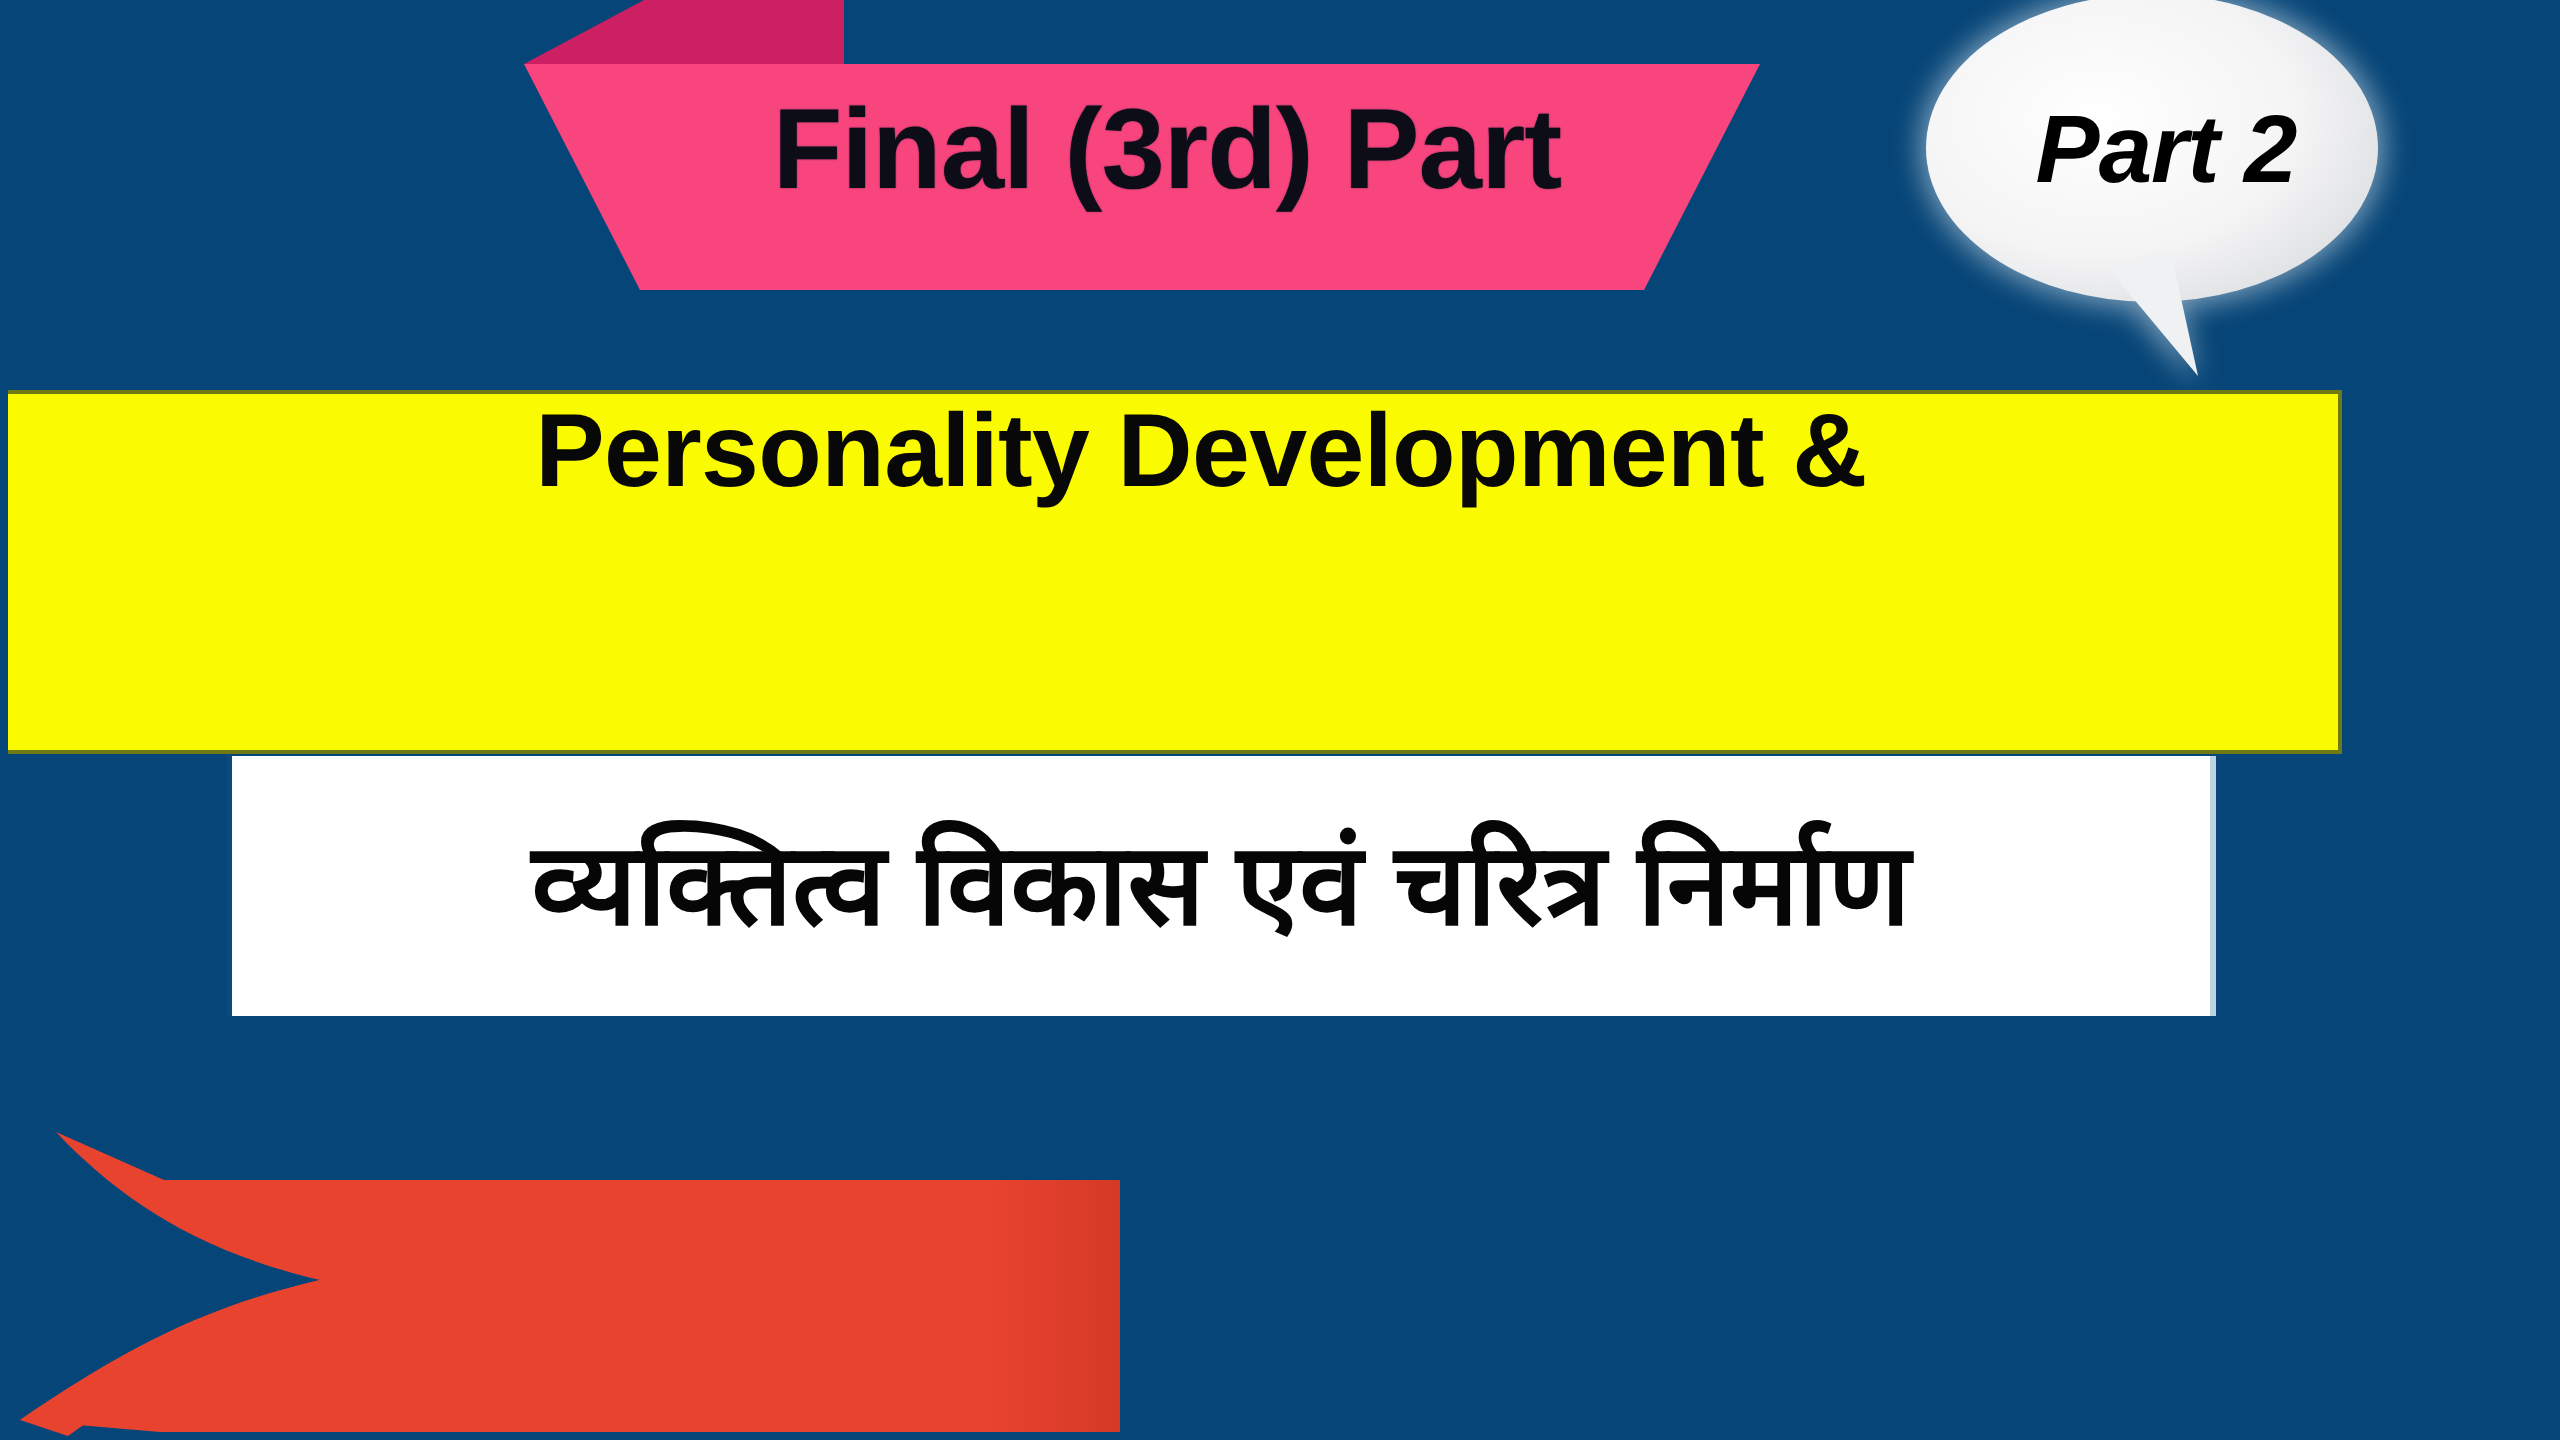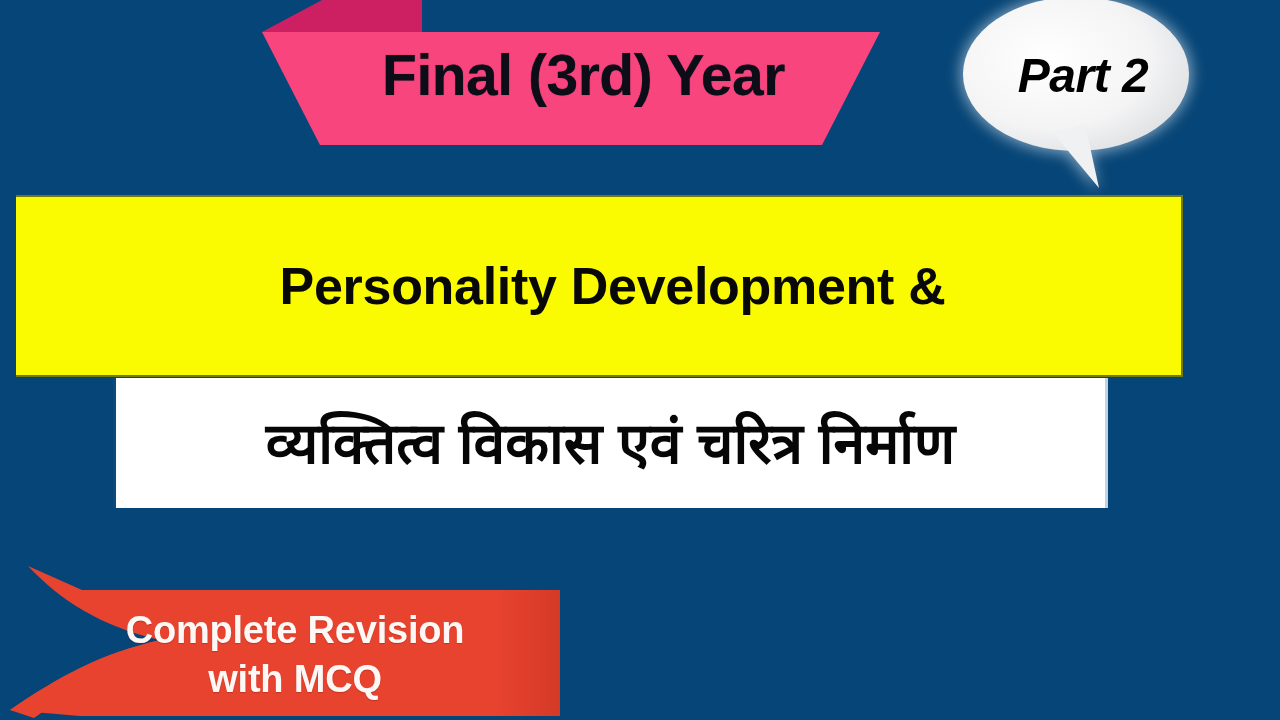--- a/index.html
+++ b/index.html
@@ -93,33 +93,33 @@
     font-weight: bold;
     color: #000000;
     letter-spacing: -0.5px;
     white-space: nowrap;
     font-style: italic;
   }
 
   
   .yellow-banner {
     position: absolute;
-    left: 16px;
+    left: 4px;
     top: 195px;
     width: 1167px;
     height: 182px;
     background: #FAFA00;
     border-top: 2px solid #6f7a12;
     border-bottom: 2px solid #6f7a12;
     border-right: 2px solid #6f7a12;
     box-sizing: border-box;
     display: flex;
     flex-direction: column;
     align-items: center;
-    justify-content: center;
+    justify-content: flex-start;
     padding-left: 28px;
     box-sizing: border-box;
   }
   .yellow-line {
     font-size: 52px;
     font-weight: bold;
     color: #080808;
     line-height: 1.12;
     letter-spacing: -0.3px;
     white-space: nowrap;
@@ -183,21 +183,21 @@
 
 <div id="stage">
 
   <div class="pink-ribbon-wrap">
     <svg class="pink-fold" viewBox="0 0 625 150" preserveAspectRatio="none">
       <polygon points="0,32 60,0 160,0 160,32" fill="#CC2063"></polygon>
     </svg>
     <svg class="pink-main" viewBox="0 0 625 150" preserveAspectRatio="none">
       <polygon points="0,32 618,32 560,145 58,145" fill="#F9457E"></polygon>
     </svg>
-    <div class="pink-label">Final (3rd) Year</div>
+    <div class="pink-label">Final (3rd) Part</div>
   </div>
 
   <div class="bubble-wrap">
     <svg class="bubble-glow" viewBox="0 0 250 210" preserveAspectRatio="none">
       <ellipse cx="118" cy="88" rx="116" ry="80" fill="#dfeaf3"></ellipse>
       <path d="M 92 150 L 140 205 L 128 140 Z" fill="#dfeaf3"></path>
     </svg>
     <svg class="bubble-svg" viewBox="0 0 250 210" preserveAspectRatio="none">
       <defs>
         <radialGradient id="bubbleGrad" cx="38%" cy="40%" r="72%">
@@ -232,19 +232,15 @@
       <path d="M 28 8
                C 60 42, 100 68, 160 82
                C 100 96, 60 118, 10 152
                L 80 158
                L 560 158
                L 560 32
                L 82 32
                Z" fill="url(#orangeGrad)"></path>
       <path d="M 10 152 C 60 118, 100 96, 160 82 L 160 100 C 110 112, 70 134, 34 160 Z" fill="#E8432F"></path>
     </svg>
-    <div class="orange-text">
-      <span>Complete Revision</span>
-      <span class="l2">with MCQ</span>
-    </div>
   </div>
 
 </div>
 
 </body></html>

